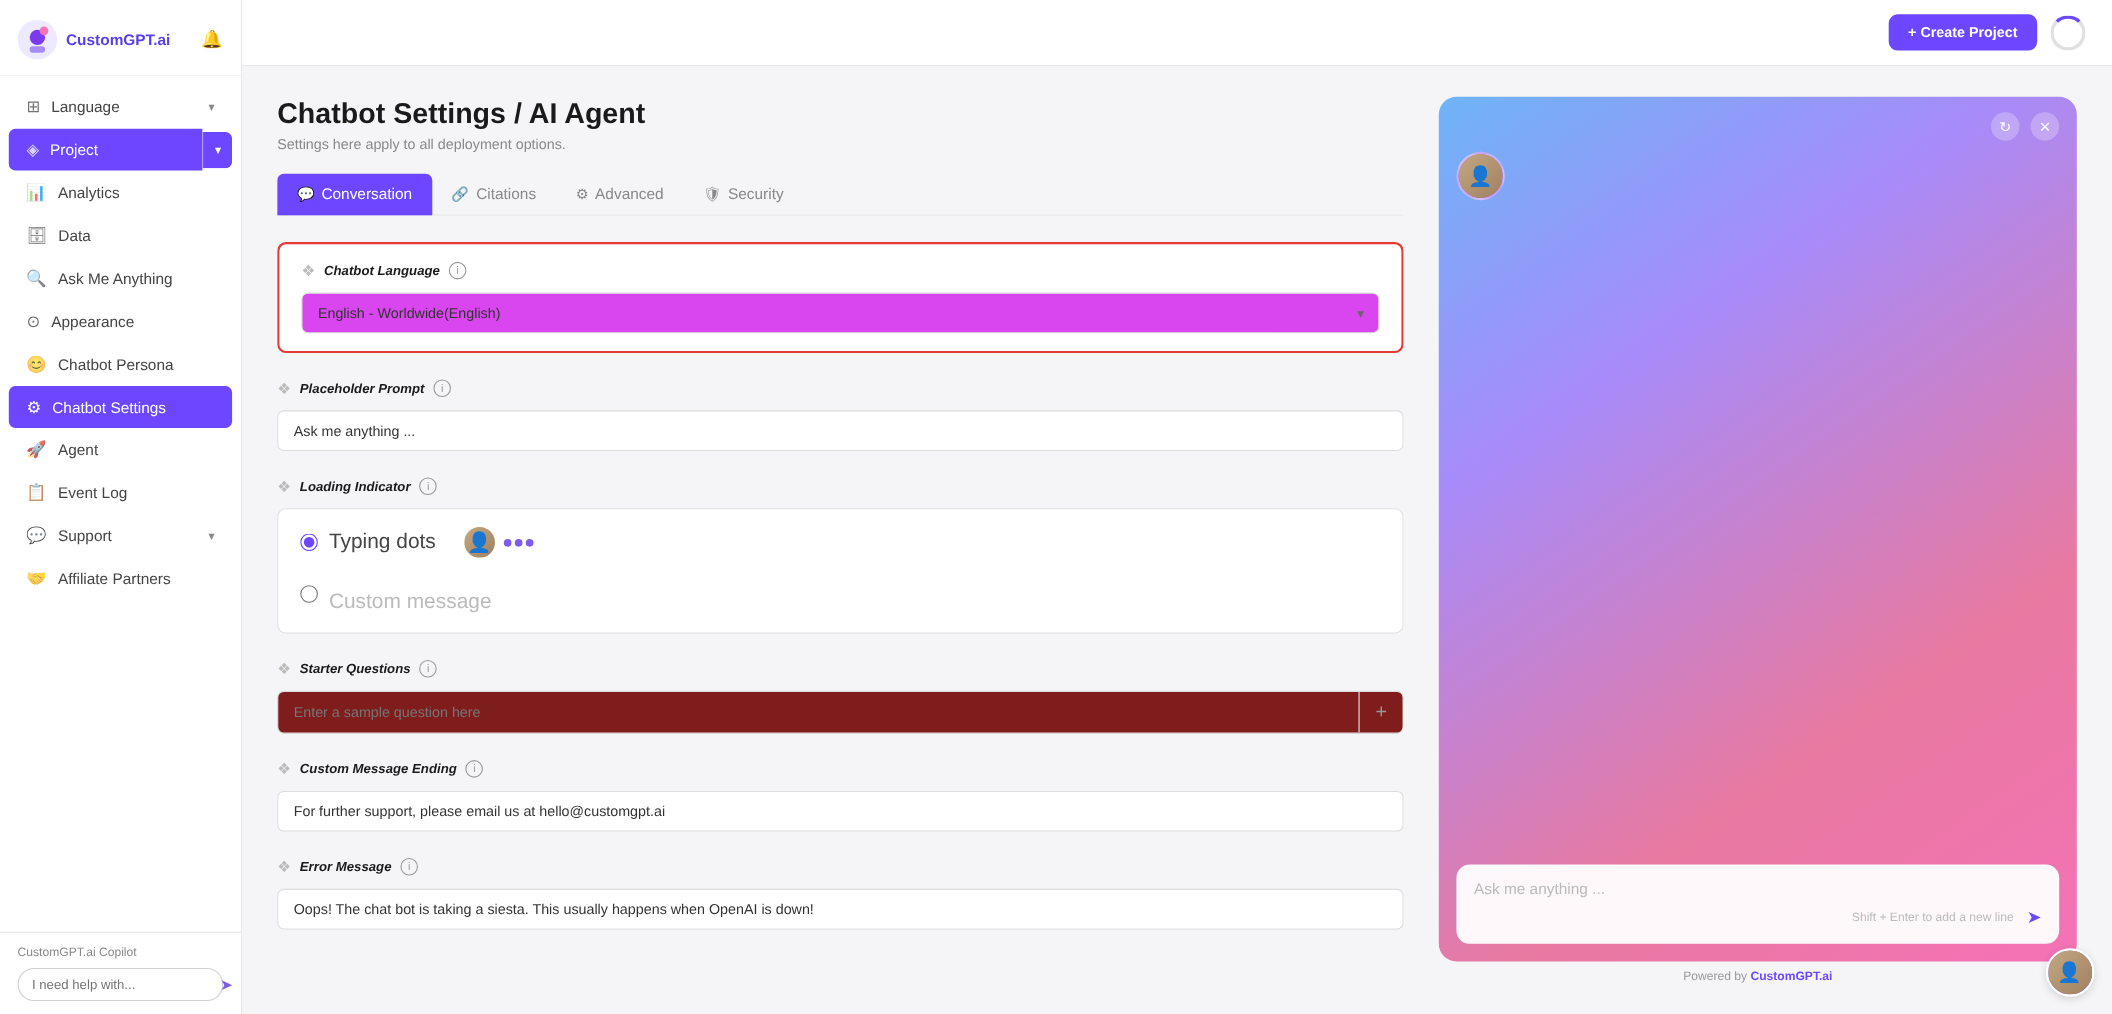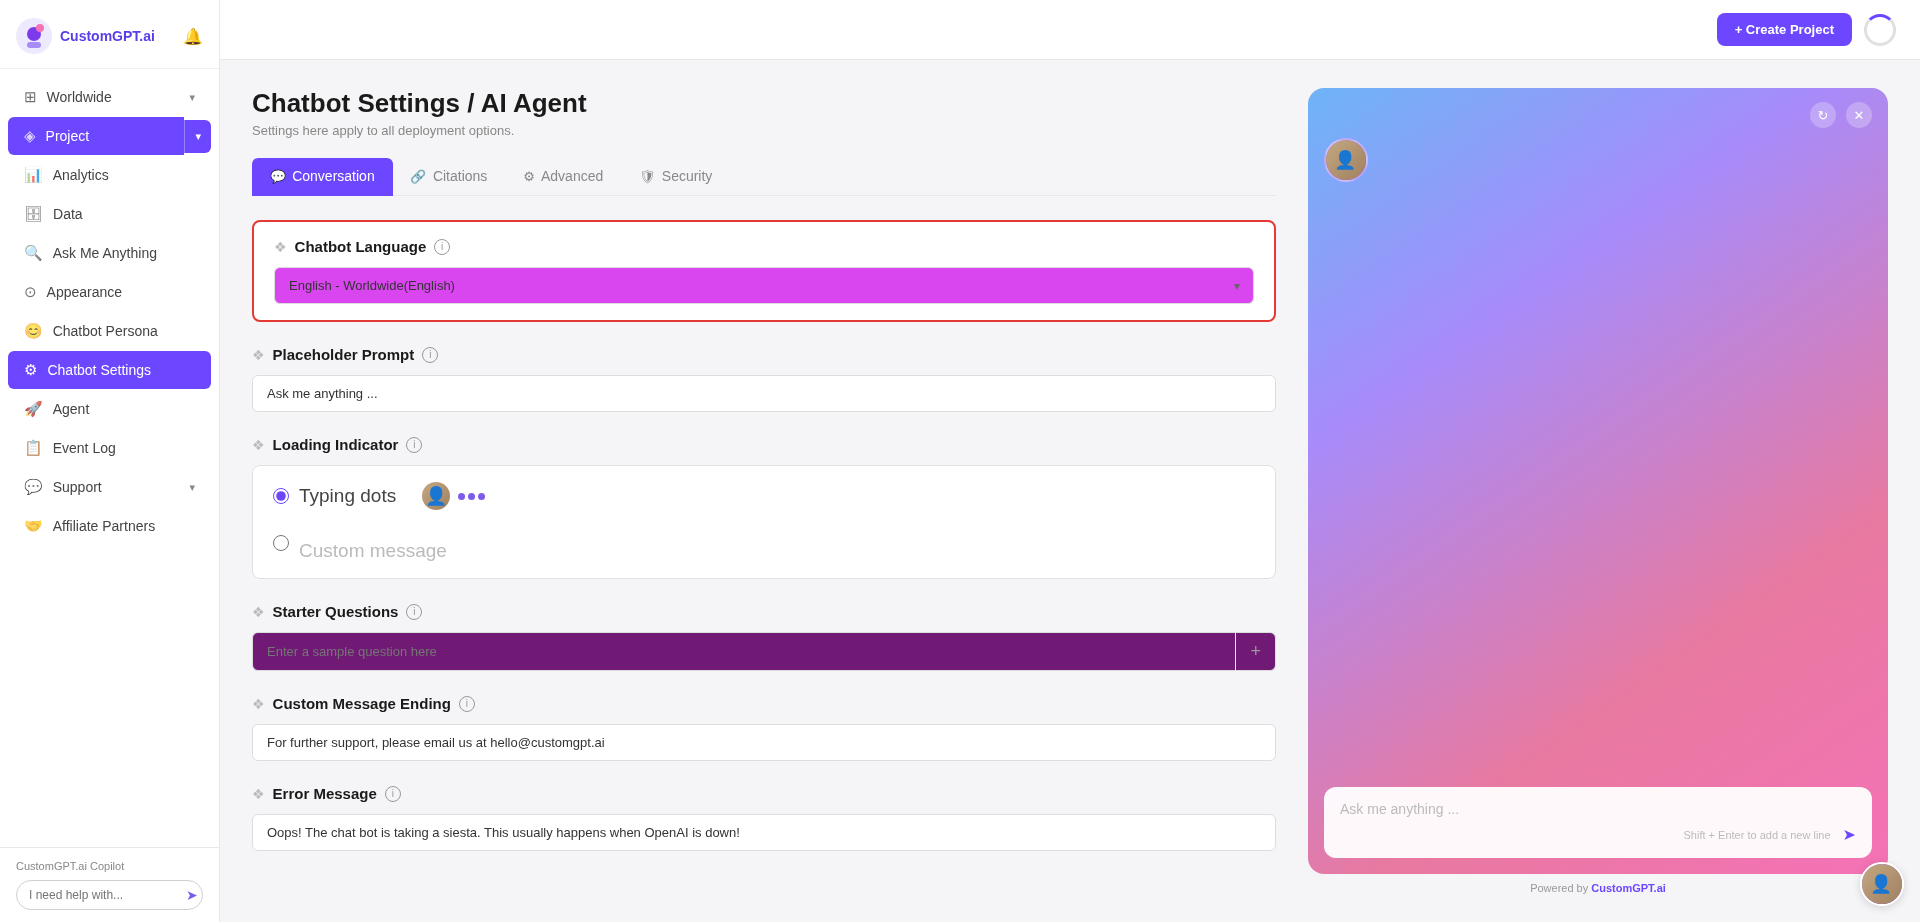--- a/index.html
+++ b/index.html
@@ -103,21 +103,21 @@
       font-size: 11px;
       color: #888;
       margin-bottom: 8px;
     }
     .copilot-input-wrap {
       display: flex;
       align-items: center;
       border: 1px solid #d0d0d0;
       border-radius: 20px;
       padding: 6px 12px;
-      gap: 2px;
+      gap: 16px;
     }
     .copilot-input {
       border: none;
       outline: none;
       font-size: 12px;
       color: #888;
       flex: 1;
       background: transparent;
     }
     .send-icon { color: #7c5ce8; font-size: 14px; cursor: pointer; }
@@ -225,23 +225,24 @@
       display: flex;
       align-items: center;
       gap: 8px;
       margin-bottom: 12px;
     }
     .section-drag-icon {
       color: #bbb;
       font-size: 14px;
     }
     .section-title {
-      font-size: 15px;
+      font-size: 12px;
       font-weight: 600;
       color: #1a1a1a;
+      font-style: italic;
     }
     .info-icon {
       width: 16px;
       height: 16px;
       border: 1.5px solid #999;
       border-radius: 50%;
       display: inline-flex;
       align-items: center;
       justify-content: center;
       font-size: 10px;
@@ -365,21 +366,21 @@
       outline: none;
       margin-left: 10px;
     }
 
     
     .starter-input-wrap {
       display: flex;
       align-items: center;
       border: 1px solid #ddd;
       border-radius: 6px;
-      background: #701a75;
+      background: #7f1d1d;
       overflow: hidden;
       justify-content: space-between;
     }
     .starter-input {
       flex: 1;
       border: none;
       outline: none;
       padding: 10px 14px;
       font-size: 13px;
       color: #bbb;
@@ -516,21 +517,21 @@
     </svg>
     <span class="logo-text">CustomGPT.ai</span>
     <span class="sidebar-bell">🔔</span>
   </div>
 
   <div class="sidebar-nav">
 
     <div class="nav-item has-dropdown">
       <div class="nav-item-left">
         <span class="nav-icon">⊞</span>
-        <span>Worldwide</span>
+        <span>Language</span>
       </div>
       <span class="chevron">▾</span>
     </div>
 
     <div class="project-item">
       <div class="project-btn">
         <span class="nav-icon">◈</span>
         <span>Project</span>
       </div>
       <div class="project-chevron-btn">▾</div>

